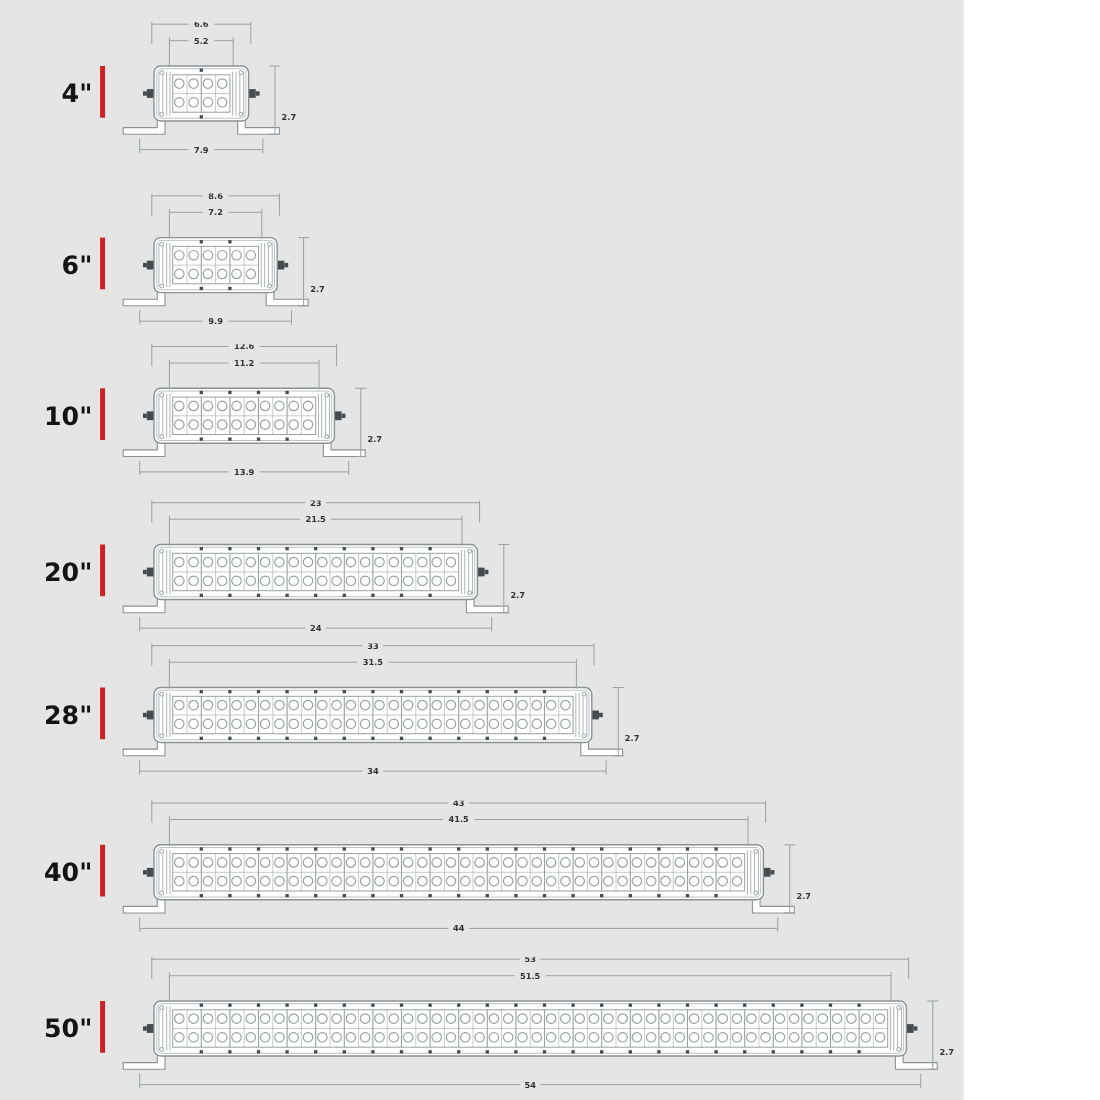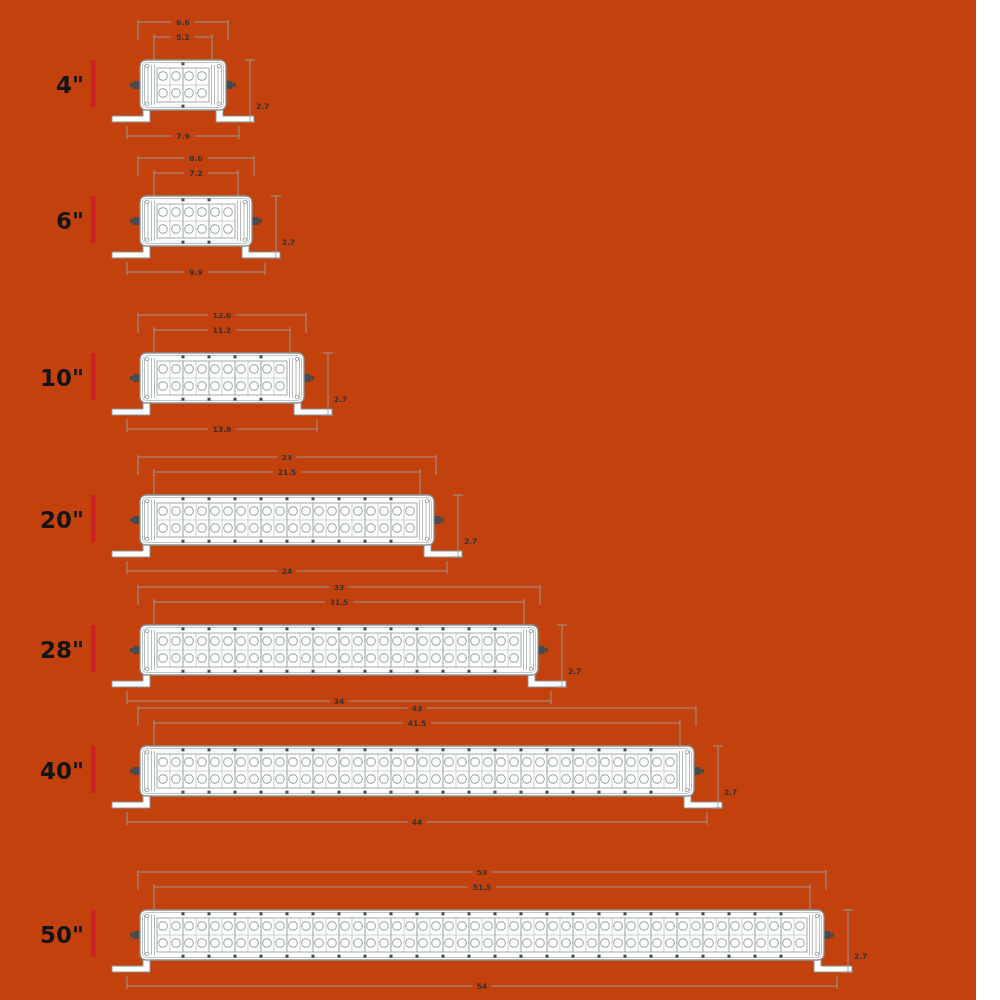--- a/index.html
+++ b/index.html
@@ -1,16 +1,16 @@
 <!DOCTYPE html>
 <html><head>
 <meta charset="utf-8">
 <style>
   html,body{margin:0;padding:0;background:#ffffff;}
-  #canvas{position:relative;width:976px;height:1000px;background:#c2410c;overflow:hidden;
+  #canvas{position:relative;width:876px;height:1000px;background:#e5e5e5;overflow:hidden;
           font-family:"DejaVu Sans", "Liberation Sans", sans-serif;}
   .row{position:absolute;left:0;width:1000px;height:135px;}
   .row svg{position:absolute;left:0;top:0;}
 </style>
 </head>
 <body>
 
 <div id="canvas">
 
     <div class="row" style="top: 20px;">
@@ -67,21 +67,21 @@
         <text x="183" y="118.7" text-anchor="middle" font-size="7.5" font-weight="bold" fill="#2f3437">7.9</text>
         <line x1="250" y1="40" x2="250" y2="102" stroke="#97a0a3" stroke-width="0.9"></line>
         <line x1="245" y1="40" x2="255" y2="40" stroke="#97a0a3" stroke-width="0.9"></line>
         <line x1="245" y1="102" x2="255" y2="102" stroke="#97a0a3" stroke-width="0.9"></line>
         <text x="256" y="89" text-anchor="start" font-size="7.5" font-weight="bold" fill="#2f3437">2.7</text>
         <text x="84" y="73" text-anchor="end" font-size="23" font-weight="bold" fill="#141414">4"</text>
         <rect x="91" y="40" width="4.5" height="47" fill="#cf2027"></rect>
       </svg>
     </div>
 
-    <div class="row" style="top: 156px;">
+    <div class="row" style="top: 176px;">
       <svg width="1000" height="135" viewBox="0 0 1000 135">
         <path d="M 150 72 L 150 102 L 112 102 L 112 96 L 143 96 L 143 72 Z" fill="#fff" stroke="#8a9296" stroke-width="1"></path>
         <path d="M 242 72 L 242 102 L 280 102 L 280 96 L 249 96 L 249 72 Z" fill="#fff" stroke="#8a9296" stroke-width="1"></path>
         <rect x="133.5" y="61" width="6.5" height="8" fill="#454b4e"></rect>
         <rect x="130" y="63" width="3.5" height="4" fill="#454b4e"></rect>
         <rect x="252" y="61" width="6.5" height="8" fill="#454b4e"></rect>
         <rect x="258.5" y="63" width="3.5" height="4" fill="#454b4e"></rect>
         <rect x="140" y="40" width="112" height="50" rx="6" fill="#fff" stroke="#8a9296" stroke-width="1.3"></rect>
         <rect x="142.5" y="42.5" width="107" height="45" rx="4" stroke-width="0.6" fill="none" stroke="#97a0a3"></rect>
         <line x1="144.5" y1="45" x2="144.5" y2="85" stroke-width="0.7" fill="none" stroke="#97a0a3"></line>
@@ -503,21 +503,21 @@
         <text x="339" y="118.7" text-anchor="middle" font-size="7.5" font-weight="bold" fill="#2f3437">34</text>
         <line x1="562" y1="40" x2="562" y2="102" stroke="#97a0a3" stroke-width="0.9"></line>
         <line x1="557" y1="40" x2="567" y2="40" stroke="#97a0a3" stroke-width="0.9"></line>
         <line x1="557" y1="102" x2="567" y2="102" stroke="#97a0a3" stroke-width="0.9"></line>
         <text x="568" y="89" text-anchor="start" font-size="7.5" font-weight="bold" fill="#2f3437">2.7</text>
         <text x="84" y="73" text-anchor="end" font-size="23" font-weight="bold" fill="#141414">28"</text>
         <rect x="91" y="40" width="4.5" height="47" fill="#cf2027"></rect>
       </svg>
     </div>
 
-    <div class="row" style="top: 706px;">
+    <div class="row" style="top: 728px;">
       <svg width="1000" height="135" viewBox="0 0 1000 135">
         <path d="M 150 72 L 150 102 L 112 102 L 112 96 L 143 96 L 143 72 Z" fill="#fff" stroke="#8a9296" stroke-width="1"></path>
         <path d="M 684 72 L 684 102 L 722 102 L 722 96 L 691 96 L 691 72 Z" fill="#fff" stroke="#8a9296" stroke-width="1"></path>
         <rect x="133.5" y="61" width="6.5" height="8" fill="#454b4e"></rect>
         <rect x="130" y="63" width="3.5" height="4" fill="#454b4e"></rect>
         <rect x="694" y="61" width="6.5" height="8" fill="#454b4e"></rect>
         <rect x="700.5" y="63" width="3.5" height="4" fill="#454b4e"></rect>
         <rect x="140" y="40" width="554" height="50" rx="6" fill="#fff" stroke="#8a9296" stroke-width="1.3"></rect>
         <rect x="142.5" y="42.5" width="549" height="45" rx="4" stroke-width="0.6" fill="none" stroke="#97a0a3"></rect>
         <line x1="144.5" y1="45" x2="144.5" y2="85" stroke-width="0.7" fill="none" stroke="#97a0a3"></line>

